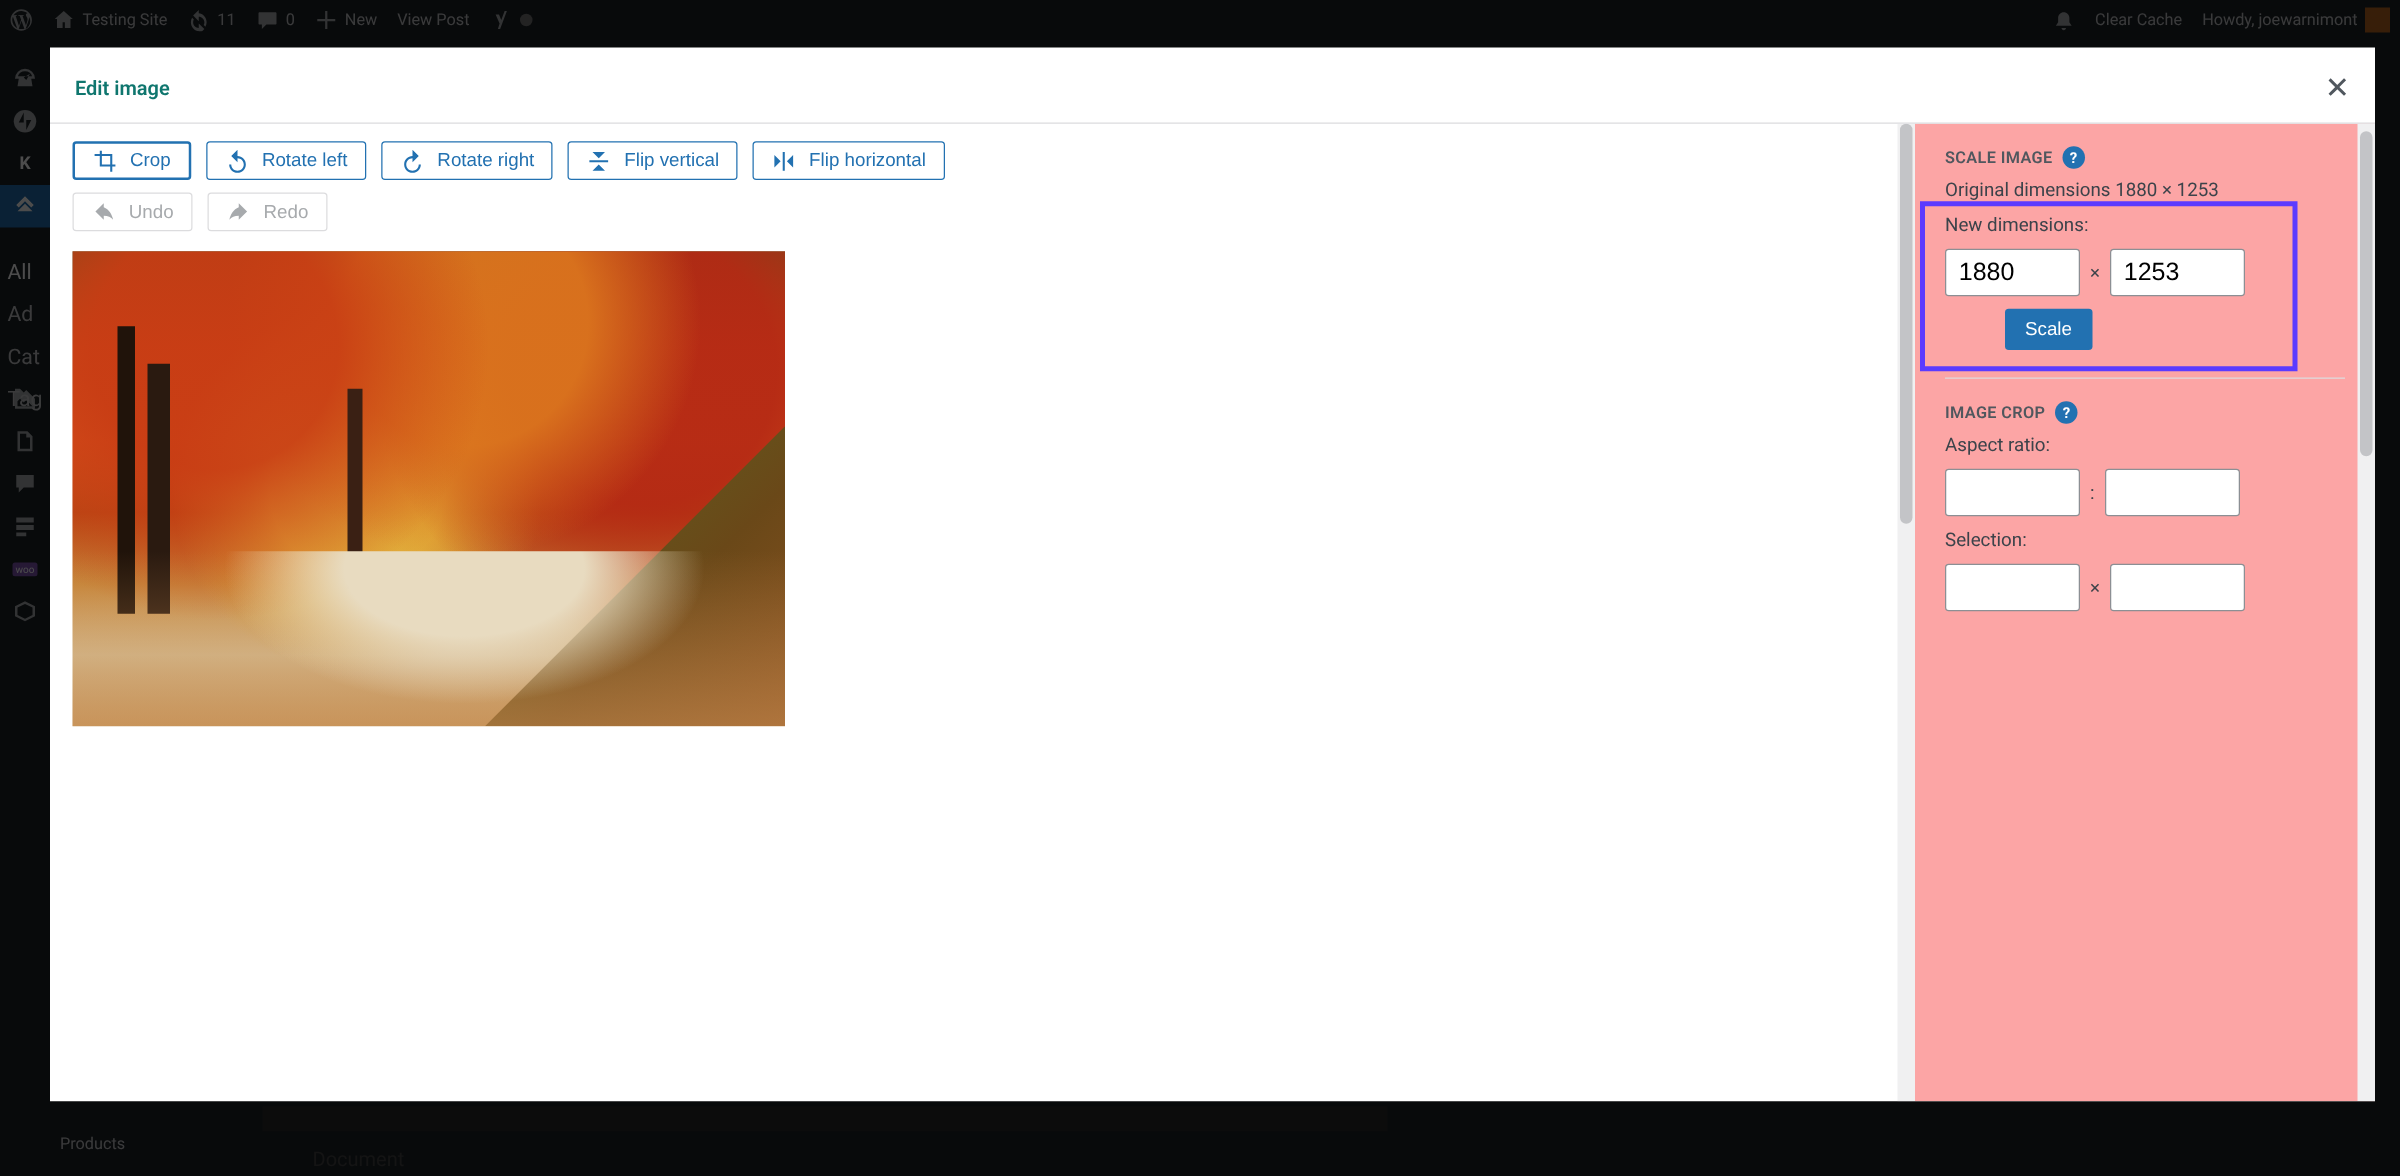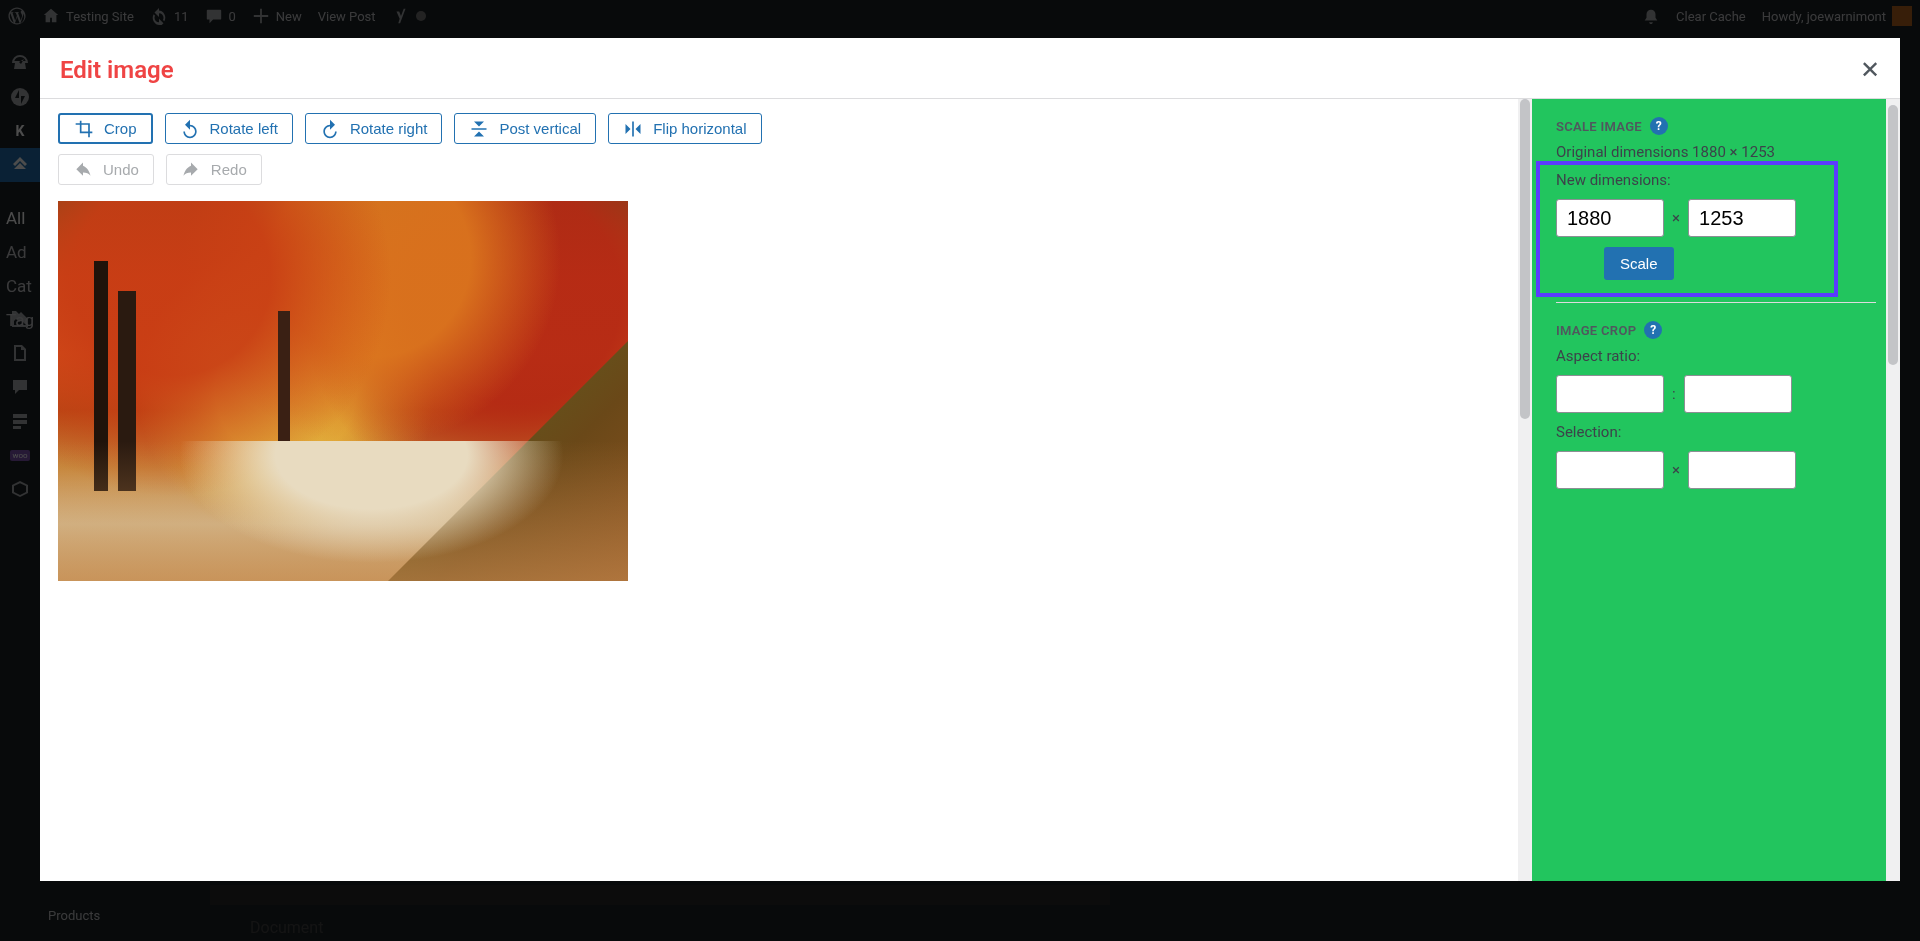--- a/index.html
+++ b/index.html
@@ -20,21 +20,21 @@
   .sidebar .sbitem.current svg { fill:#fff; }
   
   .submenu-peek { position:absolute; top:208px; left:6px; color:#c3c4c7; font-size:17px; display:flex; flex-direction:column; gap:14px; }
   .bottom-peek { position:absolute; bottom:18px; left:48px; display:flex; flex-direction:column; gap:14px; color:#c3c4c7; font-size:13px; }
   .doc-peek { position:absolute; bottom:4px; left:250px; color:#444; font-size:16px; }
   .img-strip { position:absolute; bottom:36px; left:210px; width:900px; height:20px; background:#2a2a2a; }
   
   .modal-bg { position:absolute; inset:0; background:rgba(0,0,0,0.7); z-index:2; }
   .modal { position:absolute; top:38px; left:40px; right:20px; bottom:60px; background:#fff; z-index:3; display:flex; flex-direction:column; }
   .modal-header { padding:18px 20px 14px 20px; border-bottom:1px solid #dcdcde; display:flex; justify-content:space-between; align-items:center; }
-  .modal-header h1 { font-size:24px; font-weight:600; color:#ef4444; }
+  .modal-header h1 { font-size:16px; font-weight:600; color:#0f766e; }
   .modal-close { font-size:24px; color:#50575e; cursor:pointer; }
   .modal-body { flex:1; display:flex; overflow:hidden; }
   .edit-area { flex:1; padding:14px 18px; overflow:auto; position:relative; }
   .toolbar { display:flex; gap:12px; flex-wrap:wrap; margin-bottom:10px; }
   .toolbar2 { display:flex; gap:12px; margin-bottom:16px; }
   .btn { display:inline-flex; align-items:center; gap:10px; border:1px solid #2271b1; background:#fff; color:#2271b1; padding:6px 14px; font-size:15px; border-radius:3px; cursor:pointer; height:31px; }
   .btn.active { border:2px solid #2271b1; }
   .btn.disabled { border-color:#dcdcde; color:#a7aaad; cursor:default; }
   .btn .bicon { width:20px; height:20px; display:inline-flex; align-items:center; justify-content:center; }
   .btn .bicon svg { width:20px; height:20px; fill:currentColor; }
@@ -49,21 +49,21 @@
      radial-gradient(circle at 80% 25%, rgba(180,40,20,0.9) 0 20%, transparent 40%),
      radial-gradient(circle at 40% 50%, rgba(230,180,60,0.85) 0 18%, transparent 38%);
   }
   .preview .road { position:absolute; bottom:0; left:0; right:0; height:140px; background:
      radial-gradient(ellipse 320px 180px at 55% 10%, #e8dbc0 0 30%, transparent 60%),
      linear-gradient(180deg, transparent 0%, rgba(200,140,80,0.6) 100%);
   }
   .preview .hillright { position:absolute; right:0; bottom:0; width:240px; height:240px; background:linear-gradient(135deg,#5a6a24 0%, #6a4818 60%, #8a5220 100%); clip-path: polygon(100% 0, 100% 100%, 0 100%); }
   .vscroll { width:14px; background:#f0f0f1; position:relative; }
   .vscroll .thumb { position:absolute; top:0; left:2px; right:2px; height:320px; background:#c3c4c7; border-radius:6px; }
-  .sidepanel { width:368px; background:#22c55e; padding:18px 24px 18px 24px; overflow:auto; font-size:15px; color:#1d2327; position:relative; }
+  .sidepanel { width:368px; background:#fca5a5; padding:18px 24px 18px 24px; overflow:auto; font-size:15px; color:#1d2327; position:relative; }
   .sp-heading { font-size:13px; font-weight:600; letter-spacing:0.3px; text-transform:uppercase; color:#50575e; display:flex; align-items:center; gap:8px; margin-bottom:8px; }
   .help-dot { width:18px; height:18px; border-radius:50%; background:#2271b1; color:#fff; font-size:12px; font-weight:700; display:inline-flex; align-items:center; justify-content:center; }
   .sp-text { font-size:15px; color:#3c434a; margin-bottom:10px; }
   .dim-row { display:flex; align-items:center; gap:8px; margin-bottom:10px; }
   .dim-input { width:108px; height:38px; border:1px solid #8c8f94; border-radius:3px; padding:0 10px; font-size:20px; background:#fff; }
   .times { font-size:15px; color:#3c434a; }
   .primary-btn { background:#2271b1; color:#fff; border:none; border-radius:3px; padding:8px 16px; font-size:15px; cursor:pointer;margin-left:48px; }
   .hr { border:none; border-top:1px solid #dcdcde; margin:22px 0 18px 0; }
   .highlight-box { position:absolute; border:4px solid #5b3bff; pointer-events:none; }
   .sidepanel-scroll { position:absolute; top:0; right:0; bottom:0; width:14px; background:#f0f0f1; }
@@ -239,21 +239,21 @@
               </svg>
             </span>
             <span>Rotate right</span>
           </button>
         <button class="btn">
             <span class="bicon">
               <svg viewBox="0 0 24 24">
                 <path d="M3 11h18v2H3zM6 3l6 6 6-6zM6 21l6-6 6 6z"></path>
               </svg>
             </span>
-            <span>Post vertical</span>
+            <span>Flip vertical</span>
           </button>
         <button class="btn">
             <span class="bicon">
               <svg viewBox="0 0 24 24">
                 <path d="M11 3v18h2V3zM3 6l6 6-6 6zM21 6l-6 6 6 6z"></path>
               </svg>
             </span>
             <span>Flip horizontal</span>
           </button>
       </div>

